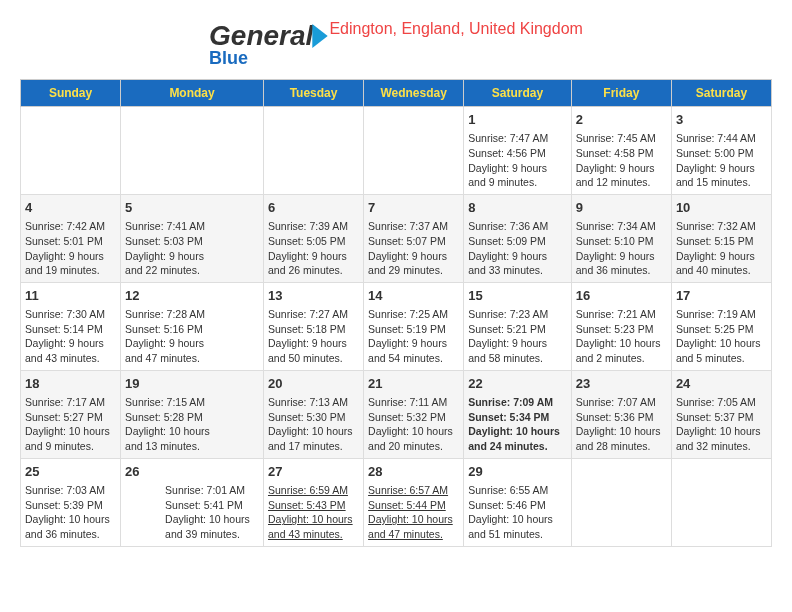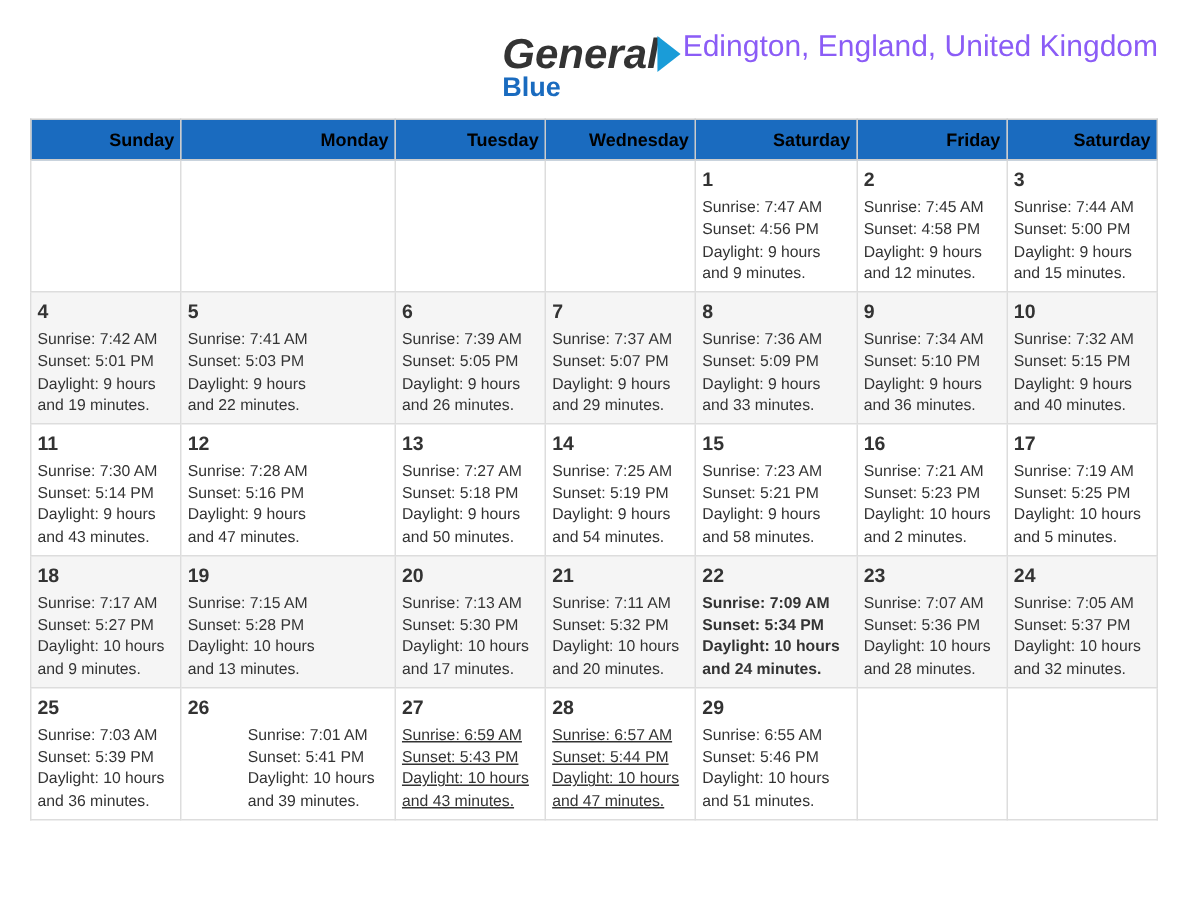--- a/index.html
+++ b/index.html
@@ -5,52 +5,52 @@
     * { box-sizing: border-box; margin: 0; padding: 0; }
     body {
       font-family: Arial, sans-serif;
       background: #fff;
       width: 792px;
       min-height: 612px;
       padding: 20px;
     }
     .header {
       display: flex;
-      justify-content: flex-end;
+      justify-content: center;
       align-items: flex-start;
       margin-bottom: 10px;
     }
     .logo {
       display: flex;
       flex-direction: column;
       align-items: flex-start;
     }
     .title-block {
       text-align: right;
     }
     .title-block h1 {
       font-size: 32px;
       font-weight: bold;
       color: #333;
     }
     .title-block h2 {
-      font-size: 20px;
+      font-size: 16px;
       font-weight: normal;
-      color: #8b5cf6;
+      color: #ef4444;
     }
     table {
       width: 100%;
       border-collapse: collapse;
       font-size: 11px;
     }
     thead tr th {
       background: #1a6bbf;
-      color: #000000;
+      color: #fde047;
       padding: 6px 4px;
-      text-align: right;
+      text-align: center;
       font-size: 12px;
       font-weight: bold;
       border: 1px solid #ccc;
     }
     tbody tr td {
       vertical-align: top;
       padding: 4px 4px;
       border: 1px solid #ddd;
       min-height: 70px;
       color: #333;

